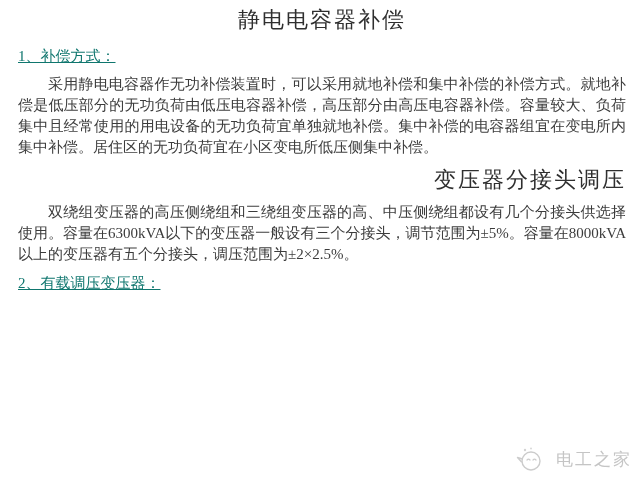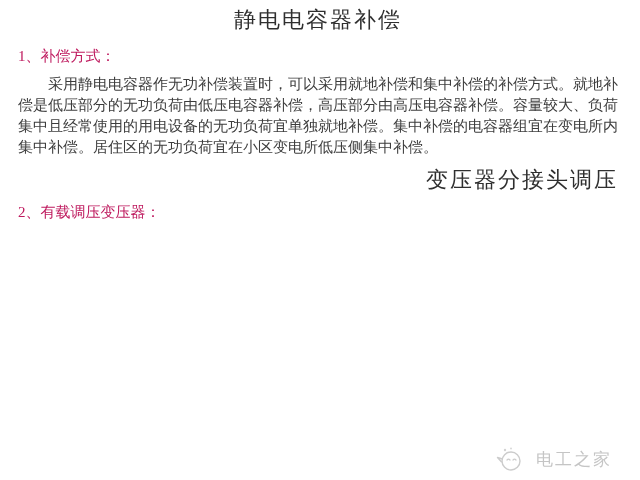--- a/index.html
+++ b/index.html
@@ -7,60 +7,61 @@
     padding: 0;
     background: #ffffff;
   }
   .page {
     position: relative;
     width: 640px;
     height: 480px;
     background: #ffffff;
     overflow: hidden;
     box-sizing: border-box;
-    padding: 6px 22px 0 18px;
+    padding: 6px 14px 0 18px;
     font-family: "Liberation Serif", "DejaVu Serif", serif;
     color: #3c3c3c;
   }
   .doc-title {
     font-size: 22px;
     font-weight: normal;
     text-align: center;
     color: #2f2f2f;
     line-height: 28px;
     margin: 0 0 12px 0;
     letter-spacing: 2px;
   }
   .doc-title.second {
     margin-top: 8px;
     margin-bottom: 8px;
     text-align: right;
   }
   .doc-heading {
     font-size: 15px;
     font-weight: normal;
-    color: #be185d;
+    color: #0f766e;
     line-height: 20px;
     margin: 0 0 8px 0;
+    text-decoration: underline;
   }
   .doc-heading.tight {
     margin-top: 4px;
     margin-bottom: 6px;
   }
   .doc-paragraph {
     font-size: 15px;
     line-height: 21px;
     text-indent: 2em;
     text-align: justify;
     margin: 0 0 8px 0;
     color: #3c3c3c;
   }
   .watermark {
     position: absolute;
-    right: 28px;
+    right: 8px;
     bottom: 8px;
     display: flex;
     align-items: center;
     gap: 11px;
   }
   .watermark-logo {
     width: 30px;
     height: 26px;
     display: block;
   }
@@ -78,20 +79,21 @@
 
   <h1 class="doc-title">静电电容器补偿</h1>
 
   <div class="doc-heading">1、补偿方式：</div>
 
   <p class="doc-paragraph">采用静电电容器作无功补偿装置时，可以采用就地补偿和集中补偿的补偿方式。就地补偿是低压部分的无功负荷由低压电容器补偿，高压部分由高压电容器补偿。容量较大、负荷集中且经常使用的用电设备的无功负荷宜单独就地补偿。集中补偿的电容器组宜在变电所内集中补偿。居住区的无功负荷宜在小区变电所低压侧集中补偿。</p>
 
   <h1 class="doc-title second">变压器分接头调压</h1>
 
 
+  <p class="doc-paragraph">双绕组变压器的高压侧绕组和三绕组变压器的高、中压侧绕组都设有几个分接头供选择使用。容量在6300kVA以下的变压器一般设有三个分接头，调节范围为±5%。容量在8000kVA以上的变压器有五个分接头，调压范围为±2×2.5%。</p>
 
   <div class="doc-heading tight">2、有载调压变压器：</div>
 
 
   <div class="watermark">
     <span>
       <svg class="watermark-logo" viewBox="0 0 30 26" fill="none" xmlns="http://www.w3.org/2000/svg">
         <circle cx="16" cy="15" r="9" stroke="#cccccc" stroke-width="1.4"></circle>
         <path d="M7.5 13 L2.5 11.5 L6.8 16.2" stroke="#cccccc" stroke-width="1.4" stroke-linejoin="round"></path>
         <circle cx="10" cy="4" r="1.2" fill="#d2d2d2"></circle>

